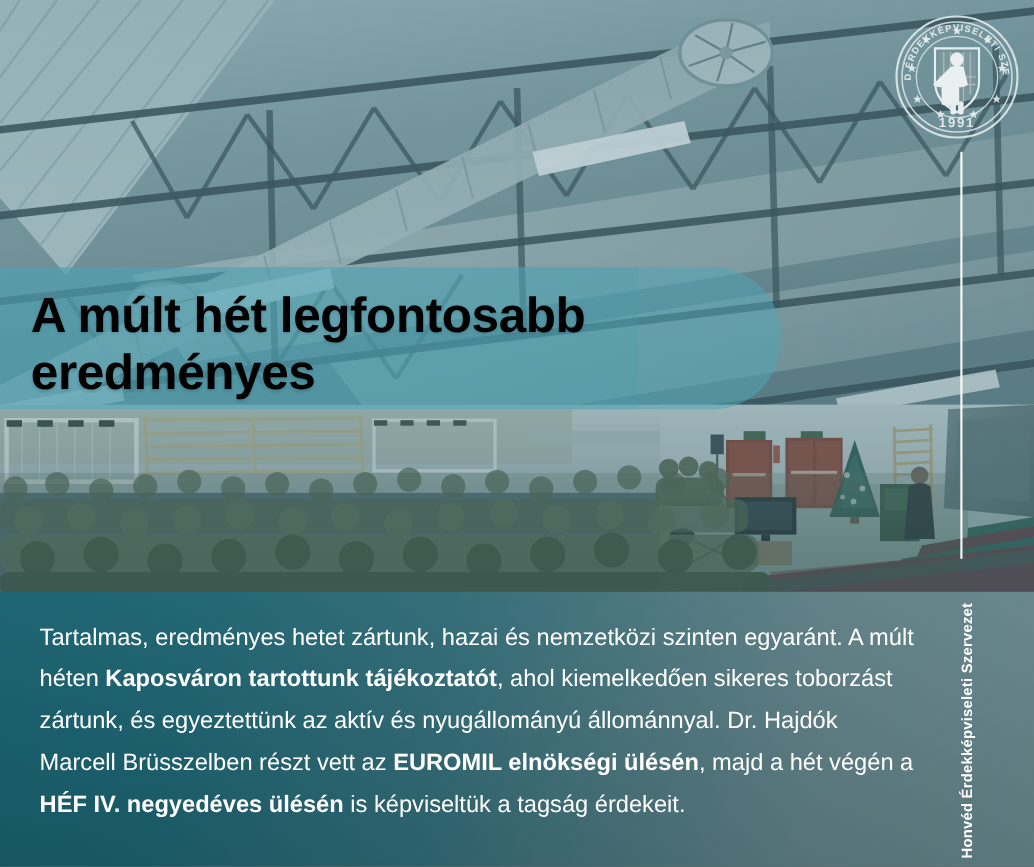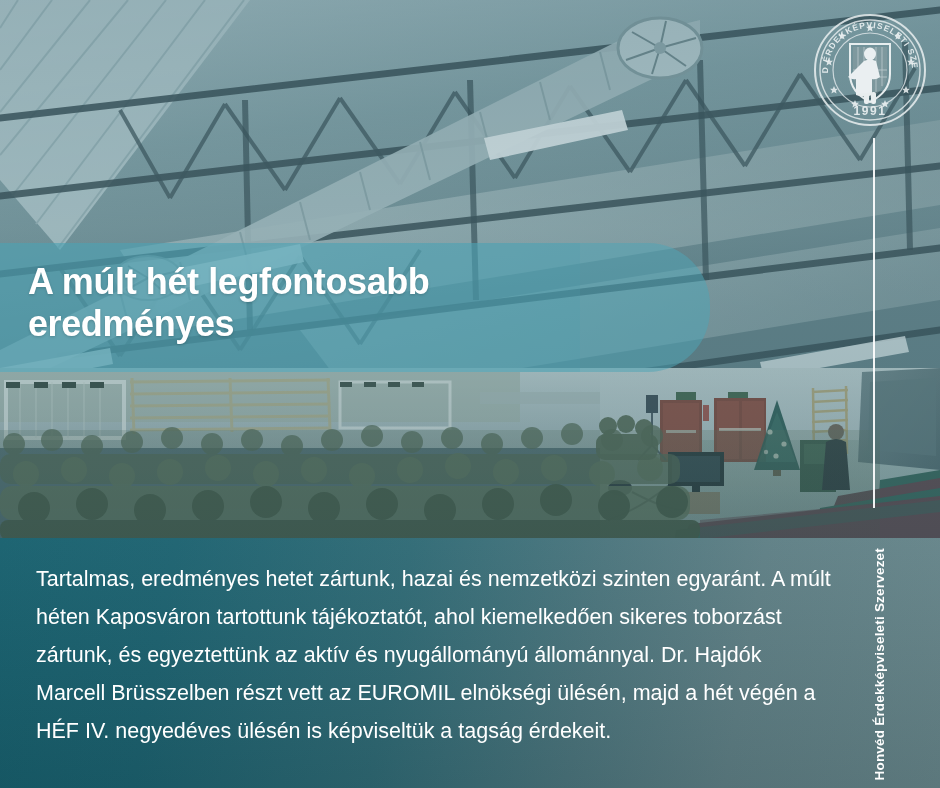--- a/index.html
+++ b/index.html
@@ -61,22 +61,22 @@
     width: 620px;
     height: 129px;
     background: rgba(70,150,170,0.22);
   }
 
   .title-text {
     position: absolute;
     left: 28px;
     top: 261px;
     width: 700px;
-    color: #ffffff;
-    font-size: 36px;
+    color: #000000;
+    font-size: 45px;
     line-height: 1.16;
     font-weight: 700;
     letter-spacing: -0.4px;
     text-shadow: 0 1px 3px rgba(0,0,0,0.18);
   }
 
   
   .vrule {
     position: absolute;
     left: 873px;
@@ -125,21 +125,21 @@
     position: absolute;
     left: 36px;
     top: 560px;
     width: 800px;
     color: #ffffff;
     font-size: 21.5px;
     line-height: 38px;
     font-weight: 400;
     z-index: 3;
   }
-  .body-text b { font-weight: 400; }
+  .body-text b { font-weight: 700; }
 
   
   .side-label {
     position: absolute;
     left: 862px;
     top: 548px;
     width: 34px;
     height: 232px;
     z-index: 3;
     display: flex;

